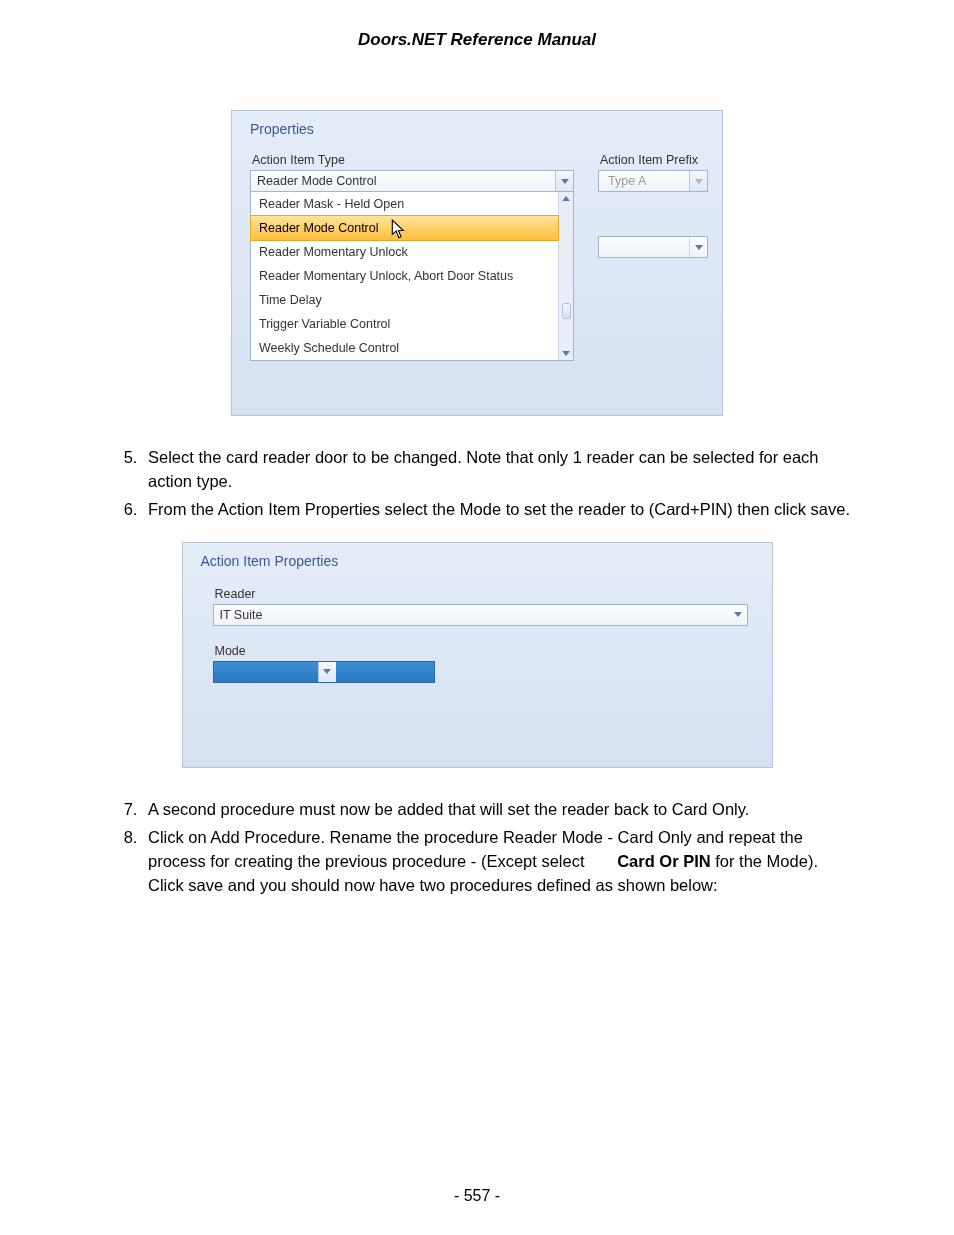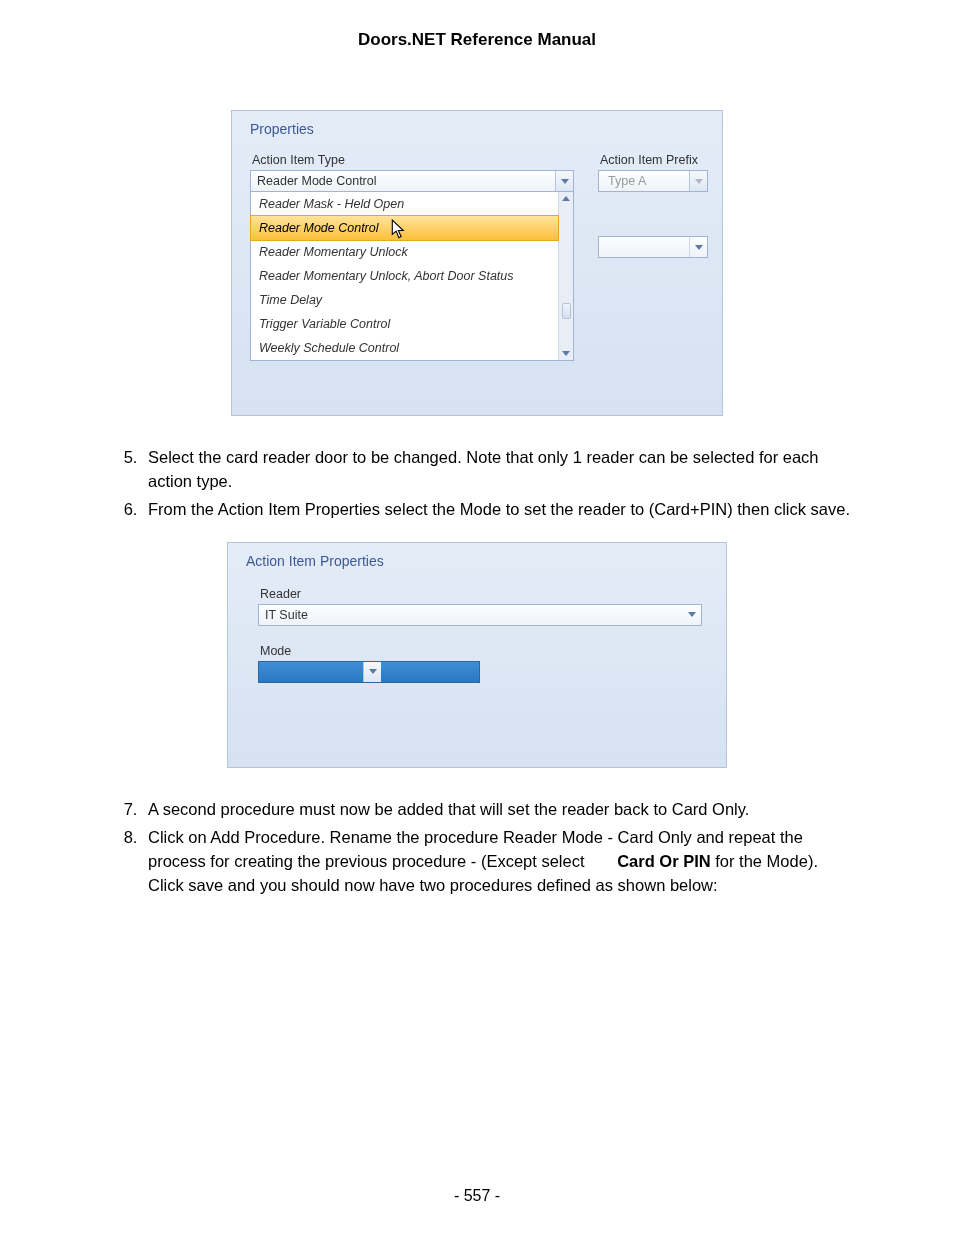--- a/index.html
+++ b/index.html
@@ -15,20 +15,21 @@
     width: 954px;
     min-height: 1235px;
     padding: 30px 100px 40px 100px;
     position: relative;
   }
   .doc-title {
     text-align: center;
     font-weight: bold;
     font-size: 17px;
     margin-bottom: 60px;
+    font-style: italic;
   }
   .panel {
     background: linear-gradient(#e4ecf7, #d6e2f2);
     border: 1px solid #b6c4d8;
     margin: 0 auto 30px auto;
     width: 500px;
     padding: 10px 18px 14px 18px;
   }
   .panel-narrow { width: 492px; }
   .panel-title {
@@ -89,21 +90,20 @@
     position: relative;
     display: flex;
   }
   .listbox .items {
     flex: 1;
   }
   .listbox .item {
     padding: 5px 8px;
     color: #333;
     white-space: nowrap;
-    font-style: italic;
   }
   .listbox .item.highlight {
     background: linear-gradient(#ffe39b, #fdbf3b);
     color: #000;
     border: 1px solid #e6a821;
     margin: -1px;
     position: relative;
   }
   .scrollbar {
     width: 15px;
@@ -249,21 +249,21 @@
       </div>
     </div>
     <div style="height:40px;"></div>
   </div>
 
   <ol class="steps" start="5" id="steps-a">
       <li>Select the card reader door to be changed. Note that only 1 reader can be selected for each action type.</li>
       <li>From the Action Item Properties select the Mode to set the reader to (Card+PIN) then click save.</li>
     </ol>
 
-  <div class="panel" style="width:500px;">
+  <div class="panel" style="width:591px;">
     <div class="panel-title">Action Item Properties</div>
     <div class="second-panel-body">
       <div class="field-label">Reader</div>
       <div class="combo wide-reader">
         <span class="combo-text">IT Suite</span>
         <div class="combo-btn" style="border-left:none;background:transparent;">
             <span></span>
           </div>
       </div>
 

